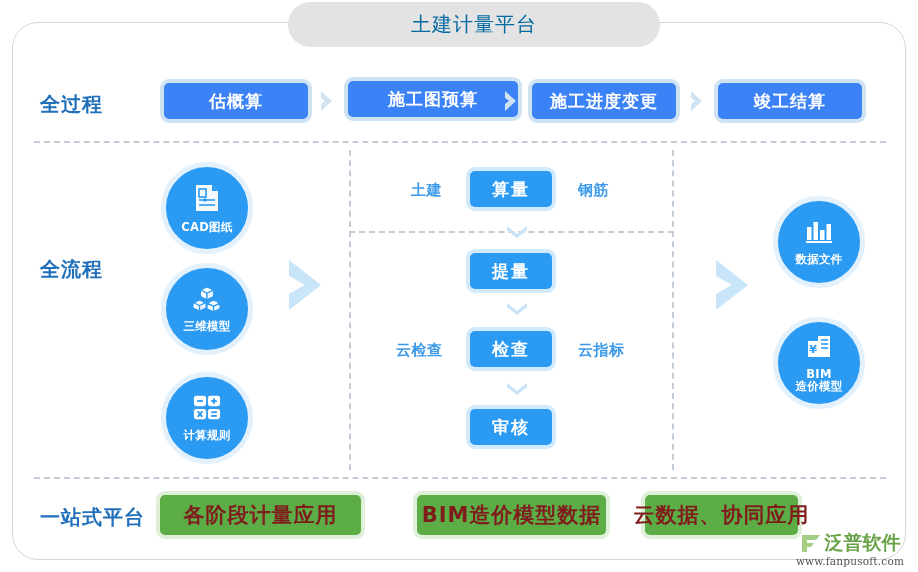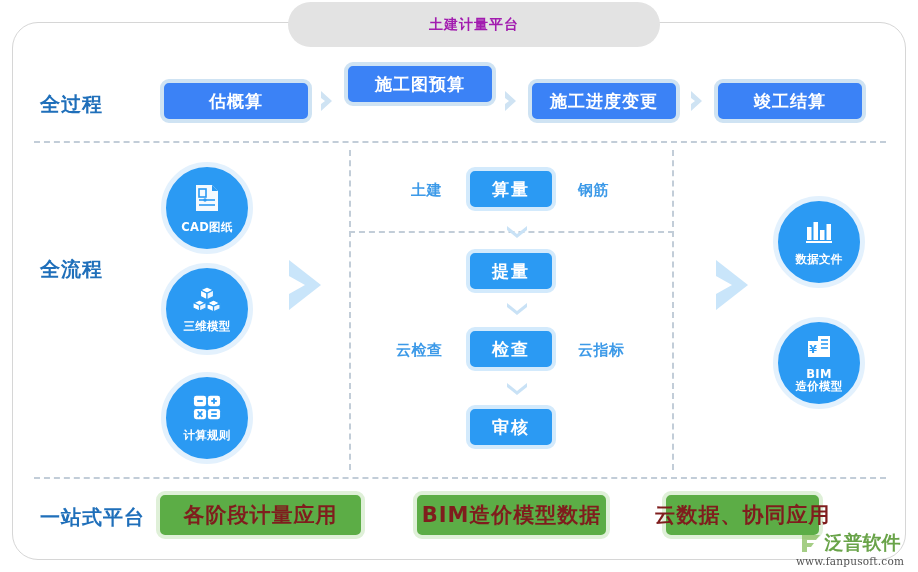--- a/index.html
+++ b/index.html
@@ -28,23 +28,23 @@
   
   .title-pill {
     position: absolute;
     left: 288px; top: 2px;
     width: 372px; height: 45px;
     background: #e3e3e3;
     border-radius: 23px;
     display: flex;
     align-items: center;
     justify-content: center;
-    color: #a21caf;
-    font-size: 14px;
-    font-weight: bold;
+    color: #0369a1;
+    font-size: 20px;
+    font-weight: normal;
     letter-spacing: 1px;
   }
 
   
   .row-label {
     position: absolute;
     color: #1f6fba;
     font-size: 20px;
     font-weight: bold;
     letter-spacing: 1px;
@@ -73,21 +73,21 @@
     display: flex;
     align-items: center;
     justify-content: center;
     color: #ffffff;
     font-size: 17px;
     font-weight: bold;
     letter-spacing: 1px;
     white-space: nowrap;
   }
   #stage0 { left: 160px; top: 79px; width: 152px; }
-  #stage1 { left: 344px; top: 62px; width: 152px; }
+  #stage1 { left: 344px; top: 77px; width: 178px; }
   #stage2 { left: 528px; top: 79px; width: 152px; }
   #stage3 { left: 714px; top: 79px; width: 152px; }
 
   
   .chev-sm {
     position: absolute;
     top: 90px;
     width: 14px; height: 22px;
     color: #cfe3f3;
   }
@@ -202,21 +202,21 @@
     align-items: center;
     justify-content: center;
     color: #7f1d1d;
     font-size: 21px;
     font-weight: bold;
     letter-spacing: 1px;
     white-space: nowrap;
   }
   #g0 { left: 156px; top: 491px; width: 209px; }
   #g1 { left: 413px; top: 491px; width: 197px; }
-  #g2 { left: 662px; top: 491px; width: 161px; }
+  #g2 { left: 641px; top: 491px; width: 161px; }
 
   
   .watermark {
     position: absolute;
     left: 786px; top: 526px;
     width: 128px; height: 44px;
     display: flex;
     flex-direction: column;
     align-items: center;
     justify-content: center;

